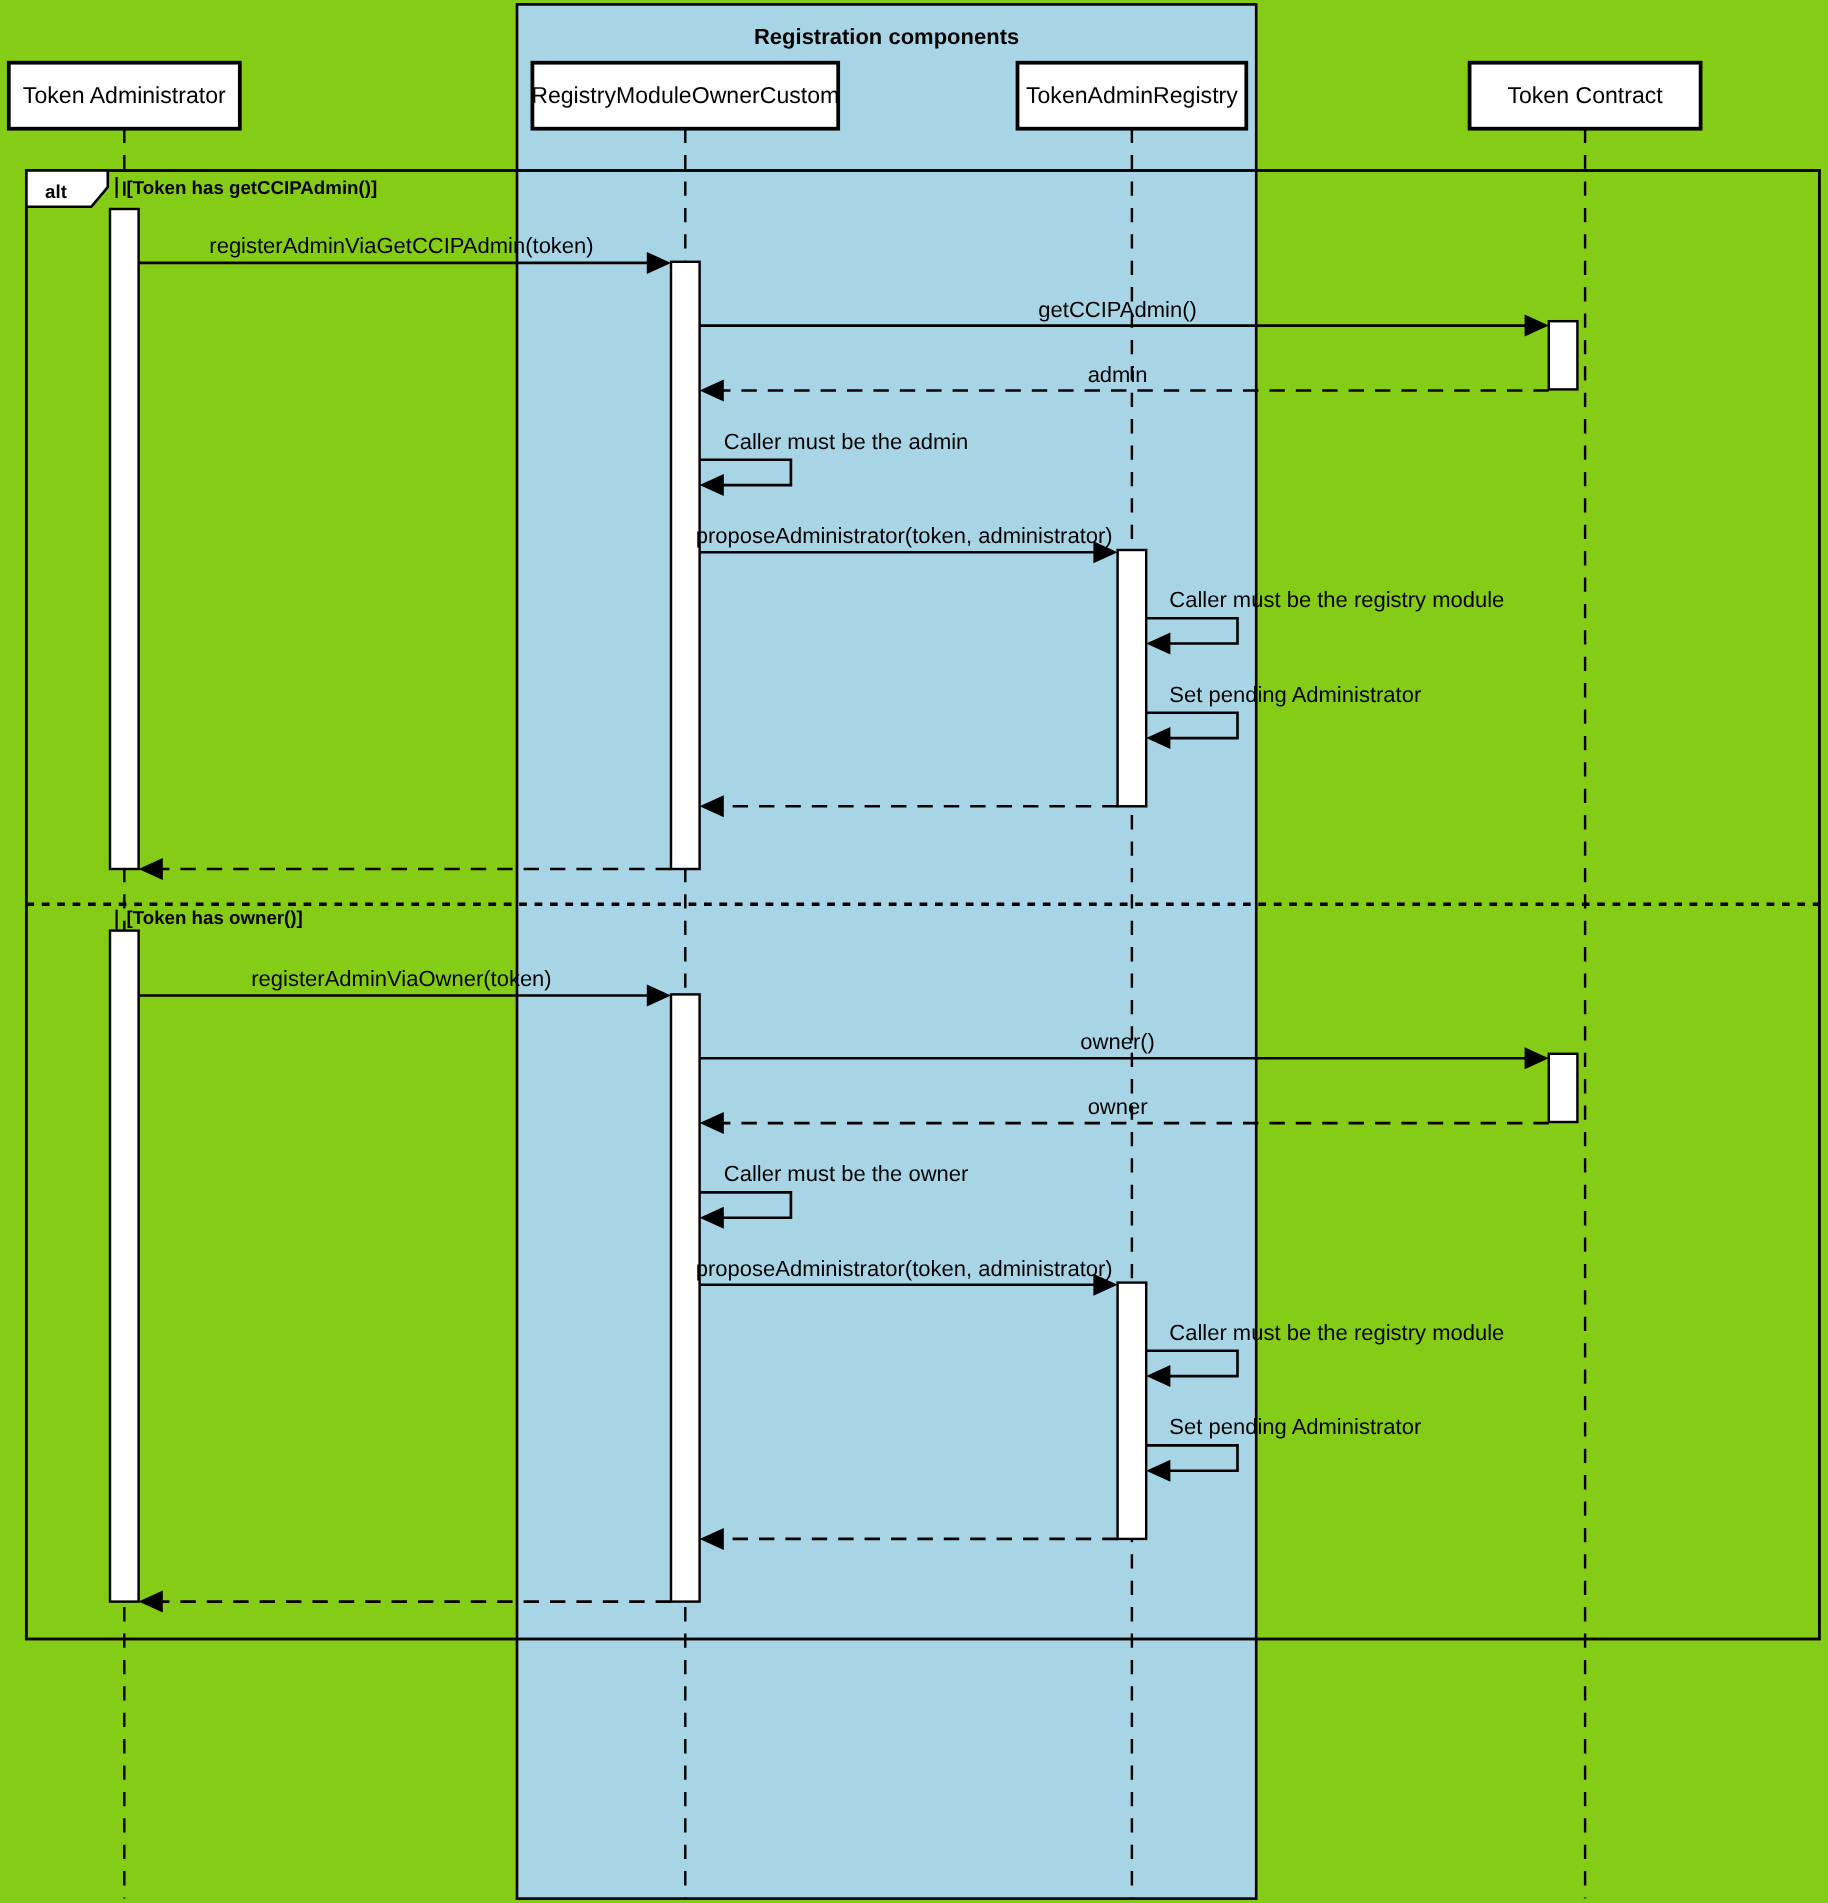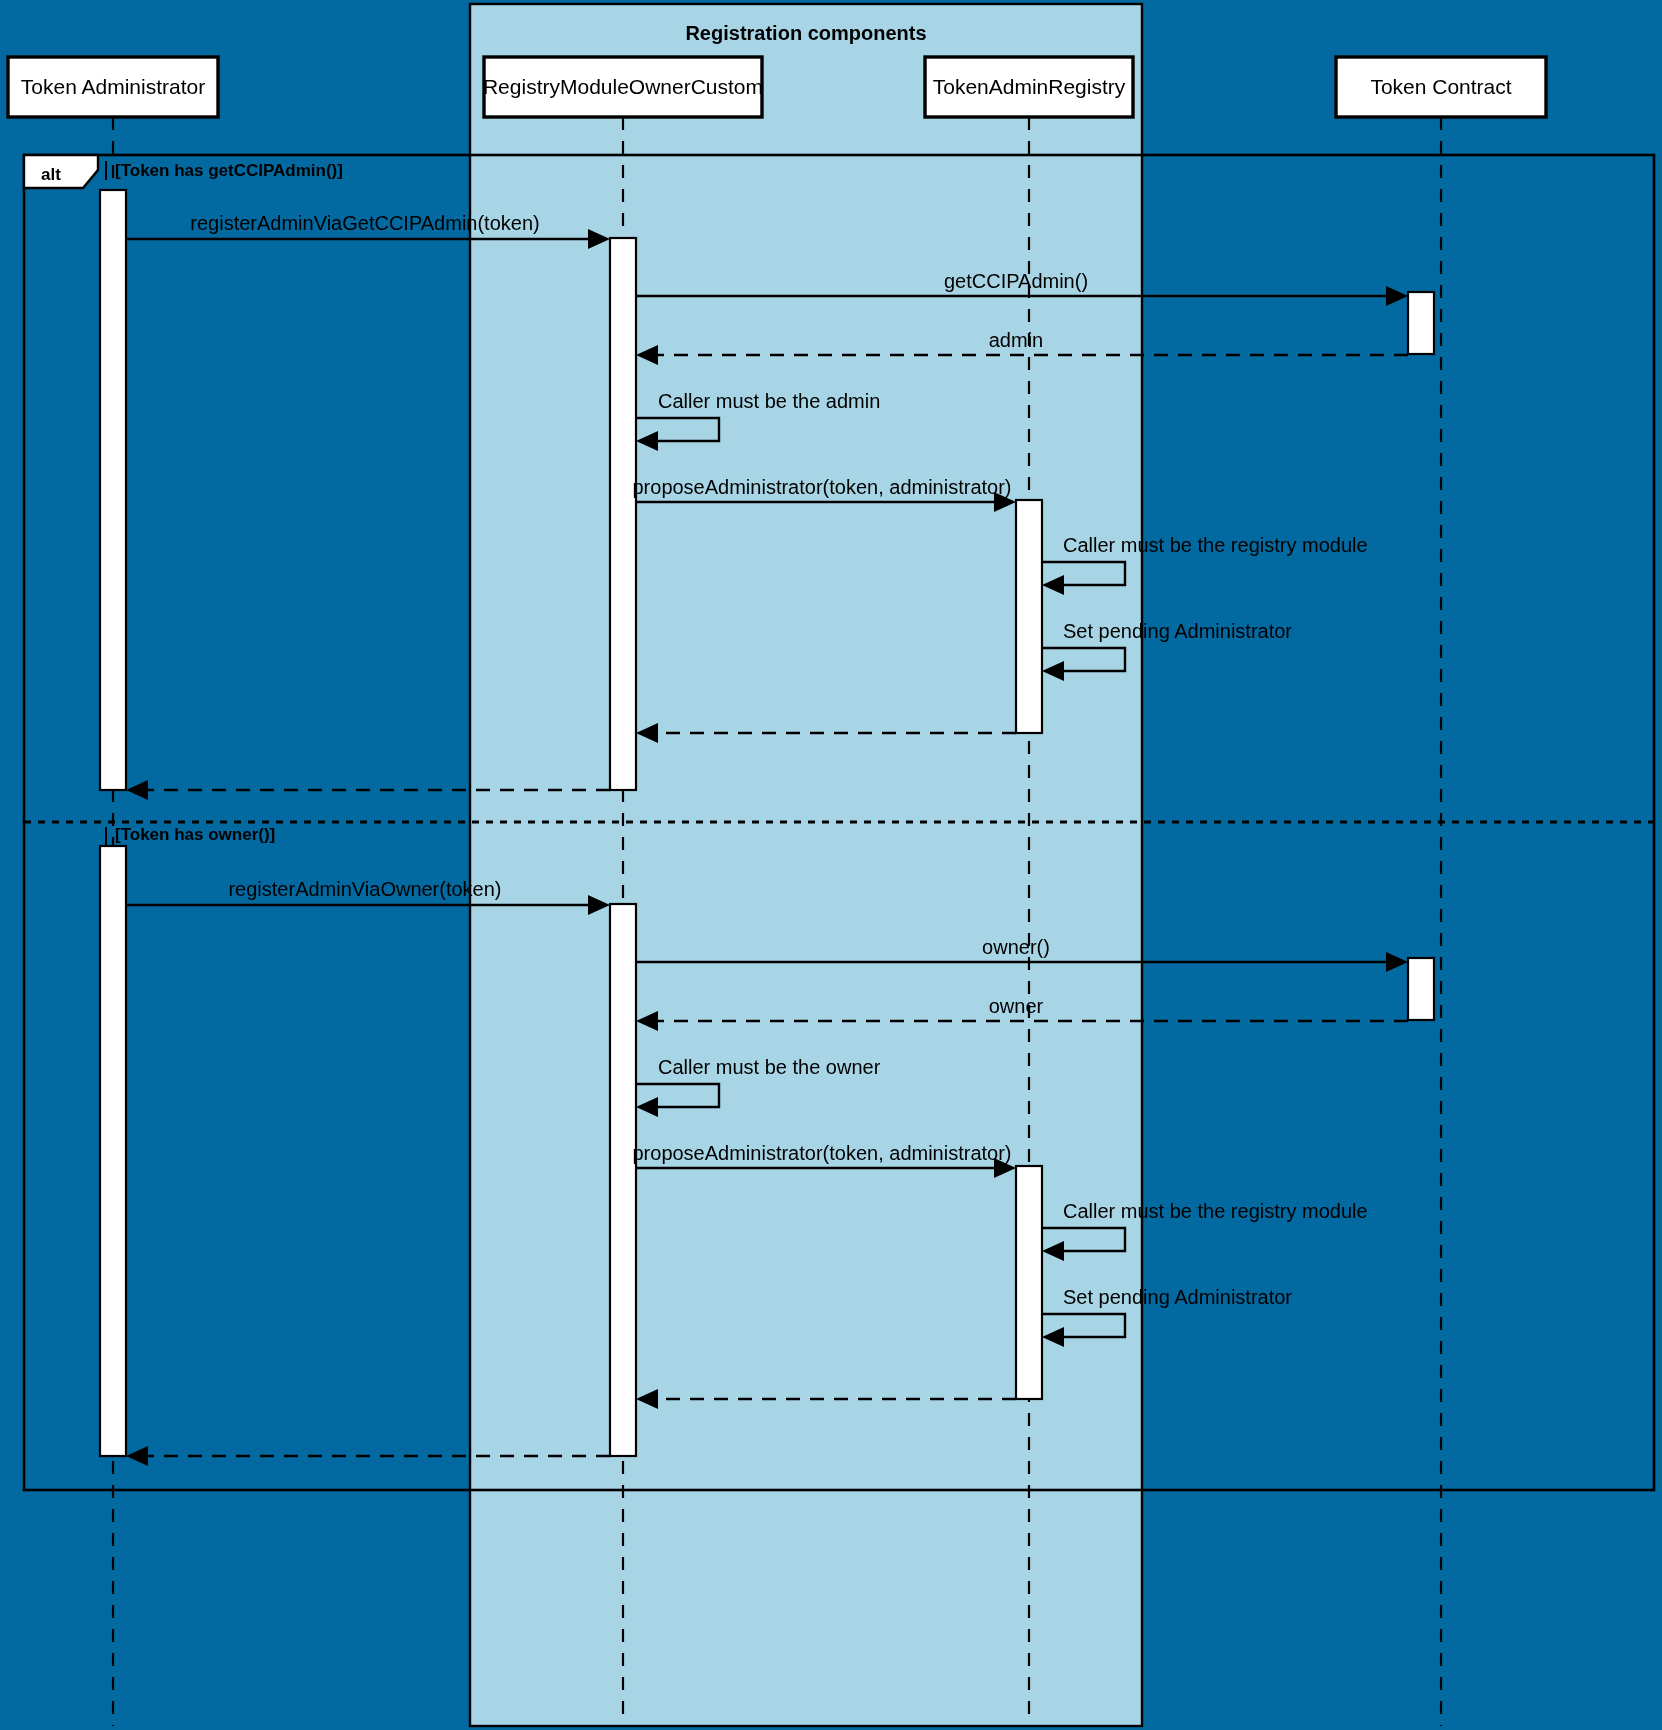--- a/index.html
+++ b/index.html
@@ -4,21 +4,21 @@
 <style>
   html, body {
     margin: 0;
     padding: 0;
     background: #ffffff;
   }
   #root {
     position: relative;
     width: 1662px;
     height: 1730px;
-    background: #0369a1;
+    background: #84cc16;
     font-family: "Liberation Sans", sans-serif;
     overflow: hidden;
   }
   svg.diagram {
     position: absolute;
     left: 0;
     top: 0;
     width: 1662px;
     height: 1730px;
   }

